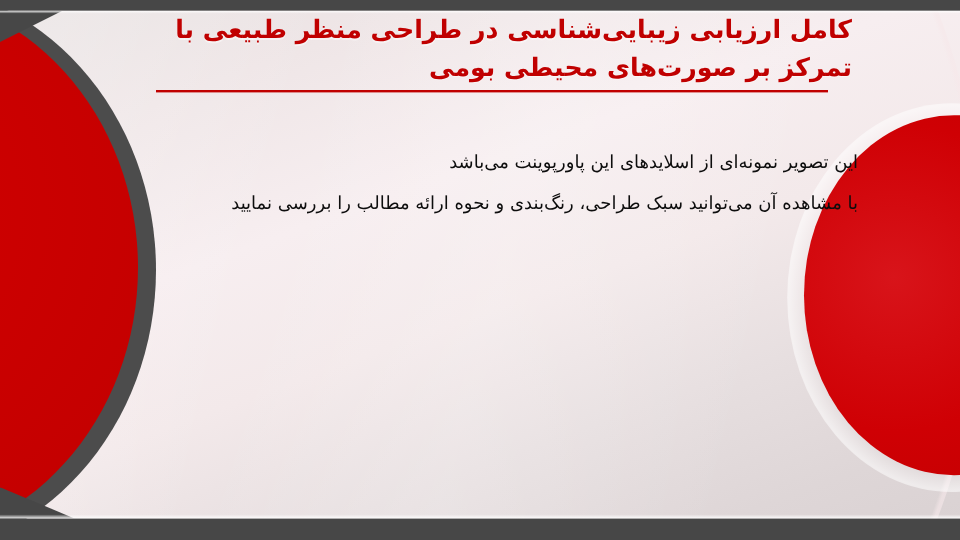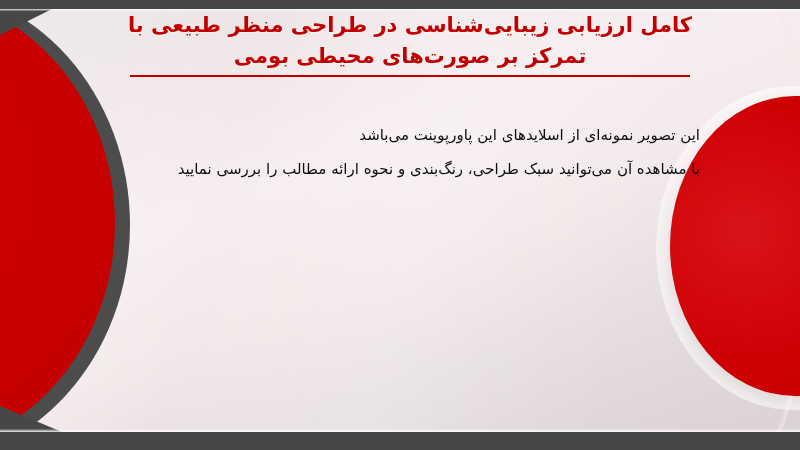--- a/index.html
+++ b/index.html
@@ -123,21 +123,20 @@
     border-radius: 50%;
     background: radial-gradient(ellipse at 50% 50%, rgba(255,255,255,0) 62%, rgba(255,255,255,0.55) 70%, rgba(255,255,255,0) 86%);
   }
 
   
   .title-block {
     position: absolute;
     left: 110px;
     top: 10px;
     width: 600px;
-    text-align: center;
   }
   .title-line {
     color: #c00000;
     font-size: 21px;
     font-weight: bold;
     line-height: 31px;
     direction: rtl;
     white-space: nowrap;
     text-shadow: 0 1px 0 rgba(255,255,255,0.45);
   }
@@ -146,21 +145,21 @@
     left: 130px;
     top: 75px;
     width: 560px;
     height: 2px;
     background: #c00000;
   }
 
   
   .body-block {
     position: absolute;
-    right: 100px;
+    right: 85px;
     top: 118px;
     width: 620px;
     text-align: right;
     direction: rtl;
   }
   .body-line {
     color: #0d0d0d;
     font-size: 15px;
     line-height: 34px;
     white-space: nowrap;

